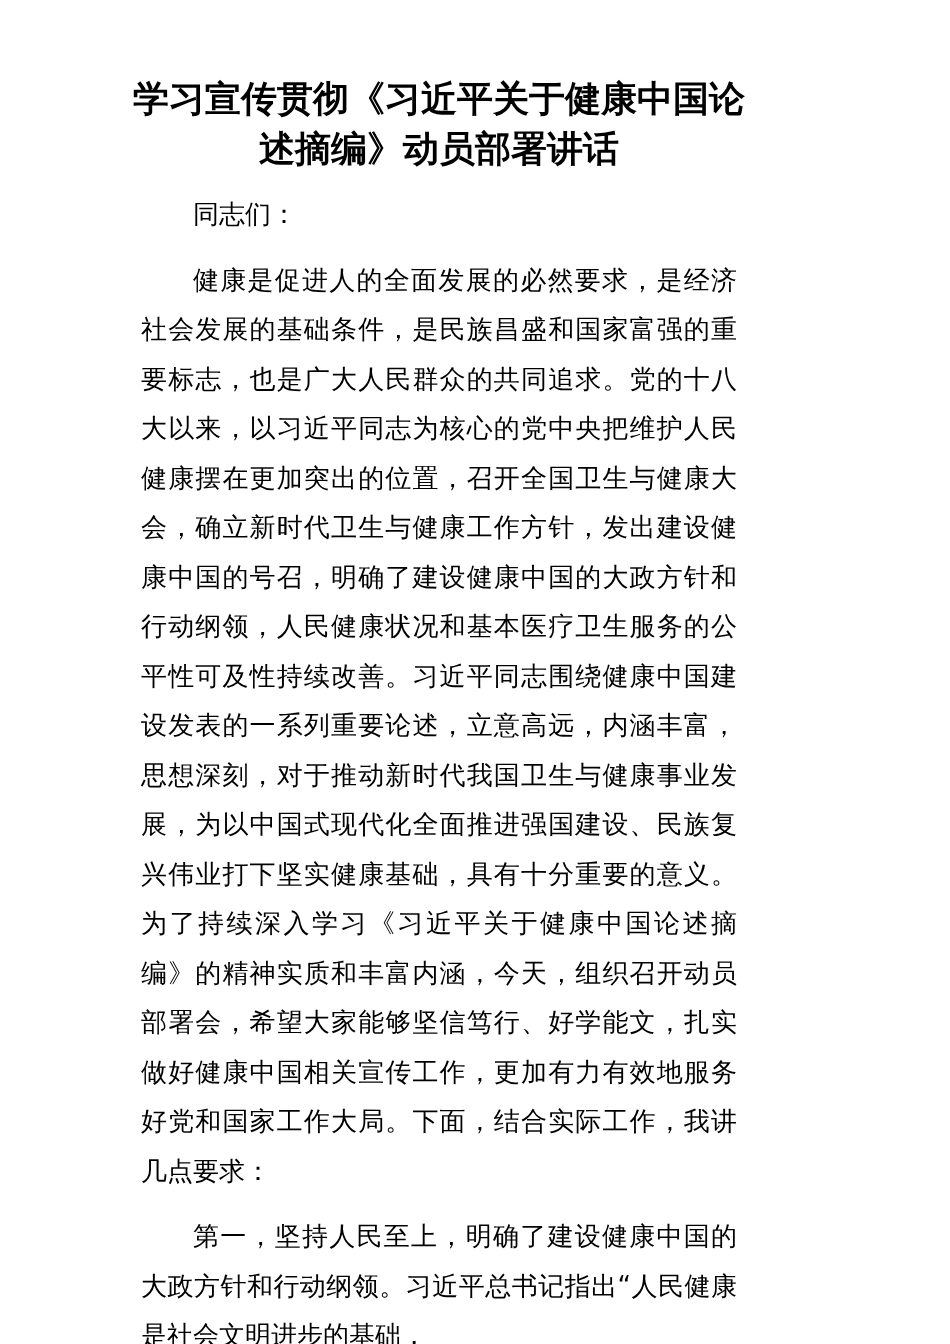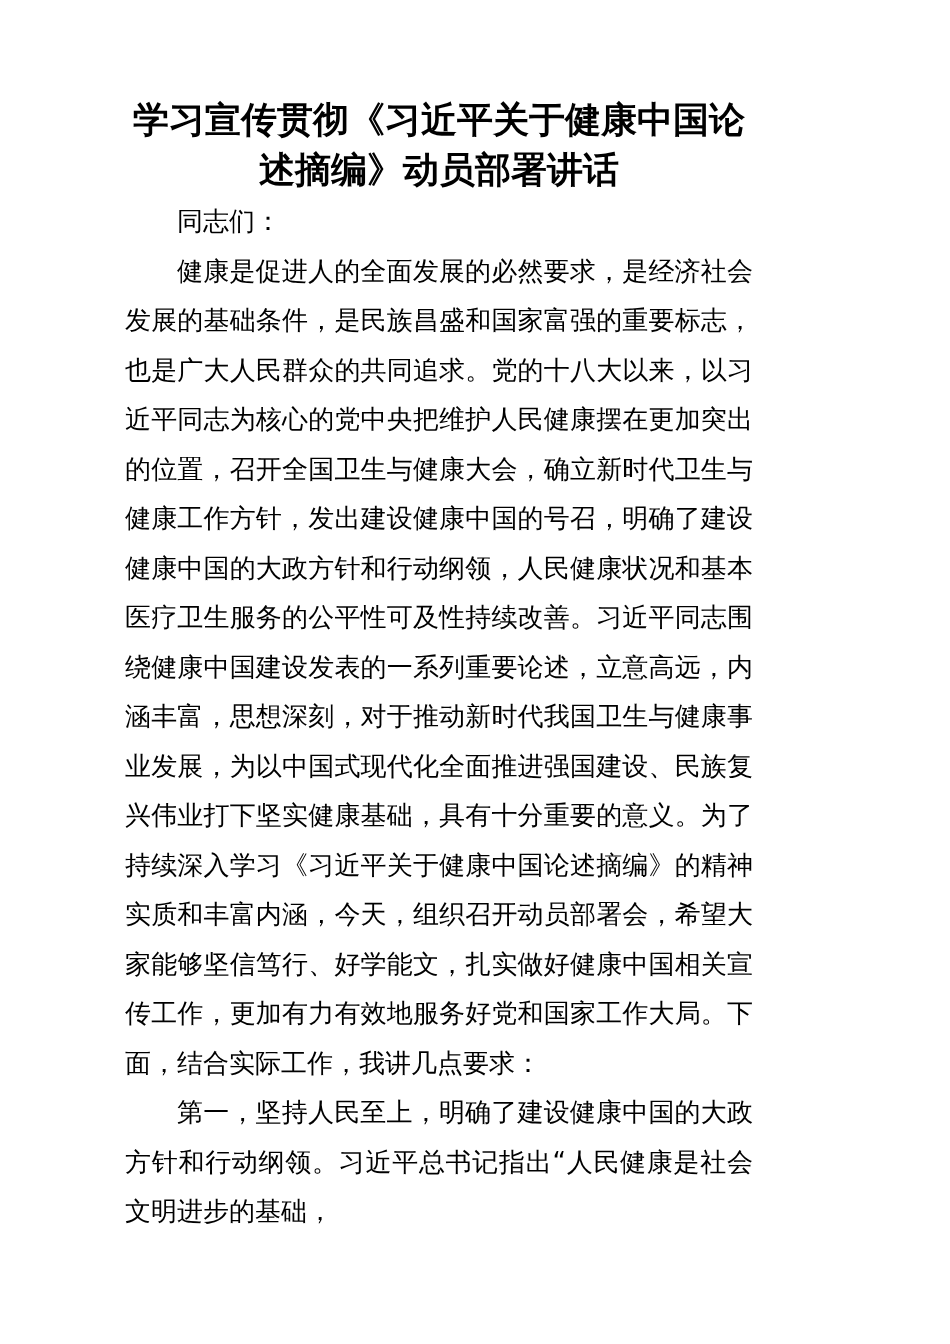--- a/index.html
+++ b/index.html
@@ -6,36 +6,36 @@
     margin: 0;
     padding: 0;
     background: #ffffff;
   }
   .page {
     position: relative;
     width: 868px;
     height: 1344px;
     background: #ffffff;
     box-sizing: border-box;
-    padding: 95px 115px 0 125px;
+    padding: 74px 115px 0 125px;
     font-family: "DejaVu Sans", sans-serif;
     color: #000000;
     overflow: hidden;
   }
   .doc-title {
     margin: 0 0 2px 0;
     font-size: 36px;
     font-weight: 700;
     line-height: 50px;
     text-align: center;
     letter-spacing: 0;
     color: #000000;
   }
   .para {
-    margin: 0;
+    margin: 16px;
     font-size: 26px;
     font-weight: 400;
     line-height: 49.5px;
     text-align: justify;
     text-justify: inter-character;
     text-indent: 52px;
     hanging-punctuation: allow-end;
     color: #000000;
     word-break: normal;
   }

